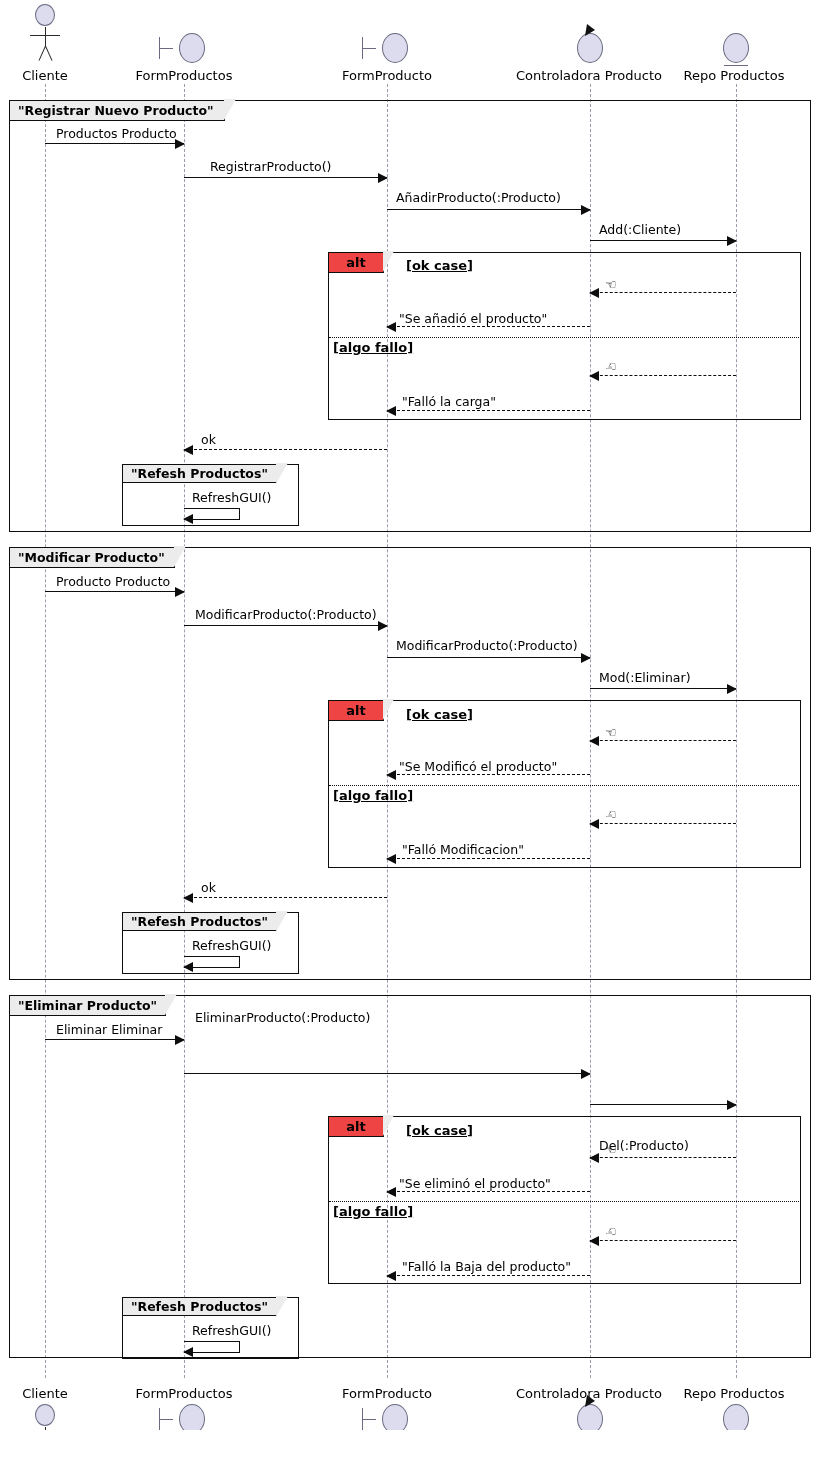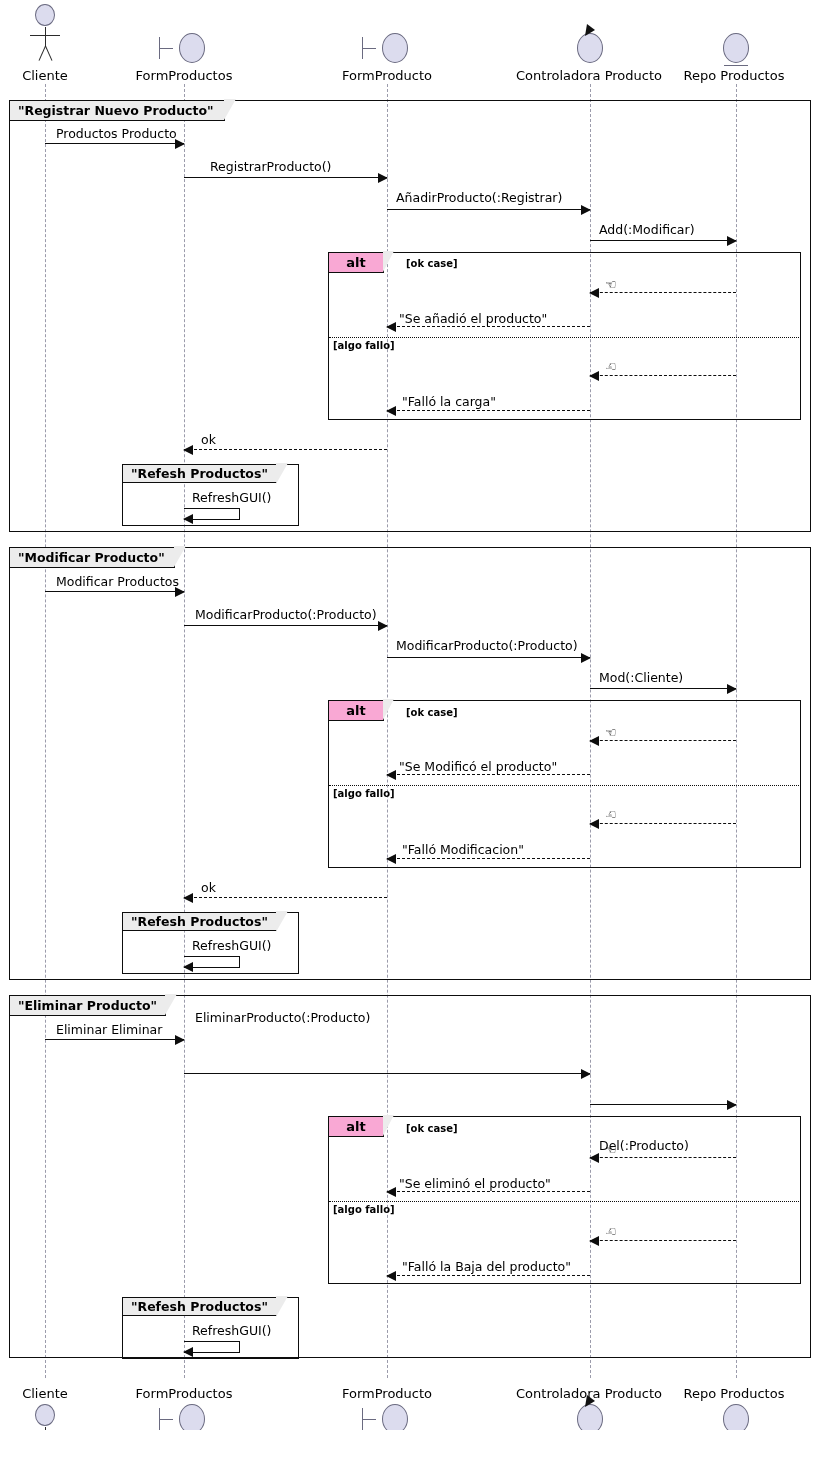--- a/index.html
+++ b/index.html
@@ -37,30 +37,30 @@
     content:"";position:absolute;right:-12px;top:-1.6px;width:0;height:0;
     border-left:12px solid #ececec;border-bottom:21px solid transparent;
   }
   .frag-tab-notch{
     position:absolute;right:-13px;top:-1.6px;width:0;height:0;
     border-left:13px solid #0d0d0d;border-bottom:22px solid transparent;z-index:-1;
   }
 
   .alt{position:absolute;border:1.6px solid #0d0d0d;box-sizing:border-box;}
   .alt-tab{
-    position:absolute;left:0;top:0;height:20px;background:#f9a8d4;
+    position:absolute;left:0;top:0;height:20px;background:#ef4444;
     border-right:1.6px solid #0d0d0d;border-bottom:1.6px solid #0d0d0d;
     box-sizing:border-box;display:flex;align-items:center;justify-content:center;
     padding:0 7px;font-size:13px;font-weight:bold;color:#000;
   }
   .alt-tab::after{
     content:"";position:absolute;right:-11px;top:-1.6px;width:0;height:0;
     border-left:11px solid #ececec;border-bottom:21px solid transparent;
   }
-  .guard{position:absolute;font-size:10px;font-weight:bold;color:#000;white-space:nowrap;}
+  .guard{position:absolute;font-size:13px;font-weight:bold;color:#000;white-space:nowrap;text-decoration:underline;}
   .divider{position:absolute;height:0;border-top:1.4px dotted #0d0d0d;}
 
   .msg{position:absolute;height:0;}
   .msg.solid{border-top:1.3px solid #0d0d0d;}
   .msg.dashed{border-top:1.3px dashed #0d0d0d;}
   .arrowhead{position:absolute;width:0;height:0;top:-5px;}
   .arrowhead.right{right:-1px;border-left:10px solid #0d0d0d;border-top:5px solid transparent;border-bottom:5px solid transparent;}
   .arrowhead.left{left:-1px;border-right:10px solid #0d0d0d;border-top:5px solid transparent;border-bottom:5px solid transparent;}
   .msg-label{position:absolute;font-size:12.5px;color:#000;white-space:nowrap;}
 
@@ -134,26 +134,26 @@
   <div class="msg-label" style="left:56px;top:126px;">Productos Producto</div>
 
   <div class="msg solid" style="left:184px;top:177px;width:203px;">
     <div class="arrowhead right"></div>
   </div>
   <div class="msg-label" style="left:210px;top:159px;">RegistrarProducto()</div>
 
   <div class="msg solid" style="left:387px;top:209px;width:203px;">
     <div class="arrowhead right"></div>
   </div>
-  <div class="msg-label" style="left:396px;top:190px;">AñadirProducto(:Registrar)</div>
+  <div class="msg-label" style="left:396px;top:190px;">AñadirProducto(:Producto)</div>
 
   <div class="msg solid" style="left:590px;top:240px;width:146px;">
     <div class="arrowhead right"></div>
   </div>
-  <div class="msg-label" style="left:599px;top:222px;">Add(:Modificar)</div>
+  <div class="msg-label" style="left:599px;top:222px;">Add(:Cliente)</div>
 
   <div class="alt" style="left:328px;top:252px;width:473px;height:168px;">
     <div class="alt-tab" style="width:55px;">alt</div>
   </div>
   <div class="guard" style="left:406px;top:258px;">[ok case]</div>
   <div class="divider" style="left:329px;top:337px;width:470px;"></div>
   <div class="guard" style="left:333px;top:340px;">[algo fallo]</div>
 
   <div class="msg dashed" style="left:590px;top:292px;width:146px;">
     <div class="arrowhead left"></div>
@@ -190,36 +190,36 @@
   </div>
 
   <div class="frag" style="left:9px;top:547px;width:802px;height:433px;">
     <div class="frag-tab-notch"></div>
     <div class="frag-tab" style="min-width:165px;">"Modificar Producto"</div>
   </div>
 
   <div class="msg solid" style="left:45px;top:591px;width:139px;">
     <div class="arrowhead right"></div>
   </div>
-  <div class="msg-label" style="left:56px;top:574px;">Modificar Productos</div>
+  <div class="msg-label" style="left:56px;top:574px;">Producto Producto</div>
 
   <div class="msg solid" style="left:184px;top:625px;width:203px;">
     <div class="arrowhead right"></div>
   </div>
   <div class="msg-label" style="left:195px;top:607px;">ModificarProducto(:Producto)</div>
 
   <div class="msg solid" style="left:387px;top:657px;width:203px;">
     <div class="arrowhead right"></div>
   </div>
   <div class="msg-label" style="left:396px;top:638px;">ModificarProducto(:Producto)</div>
 
   <div class="msg solid" style="left:590px;top:688px;width:146px;">
     <div class="arrowhead right"></div>
   </div>
-  <div class="msg-label" style="left:599px;top:670px;">Mod(:Cliente)</div>
+  <div class="msg-label" style="left:599px;top:670px;">Mod(:Eliminar)</div>
 
   <div class="alt" style="left:328px;top:700px;width:473px;height:168px;">
     <div class="alt-tab" style="width:55px;">alt</div>
   </div>
   <div class="guard" style="left:406px;top:707px;">[ok case]</div>
   <div class="divider" style="left:329px;top:785px;width:470px;"></div>
   <div class="guard" style="left:333px;top:788px;">[algo fallo]</div>
 
   <div class="msg dashed" style="left:590px;top:740px;width:146px;">
     <div class="arrowhead left"></div>

